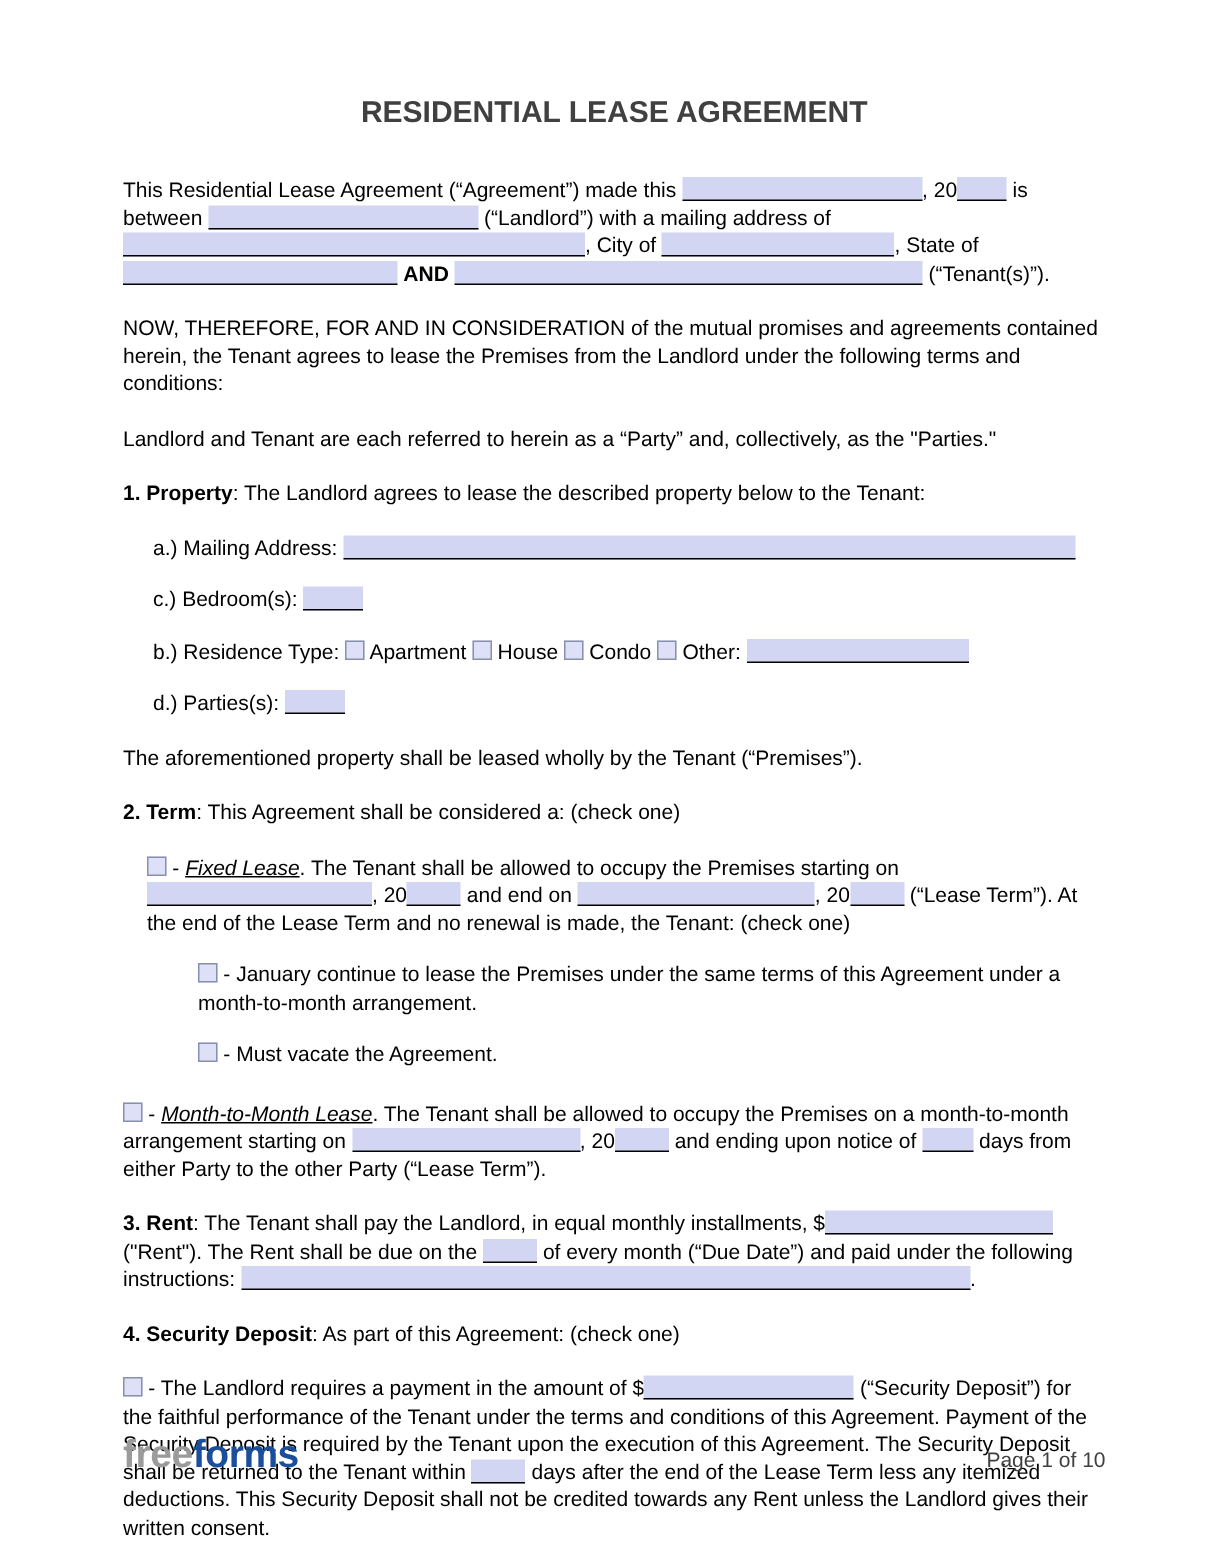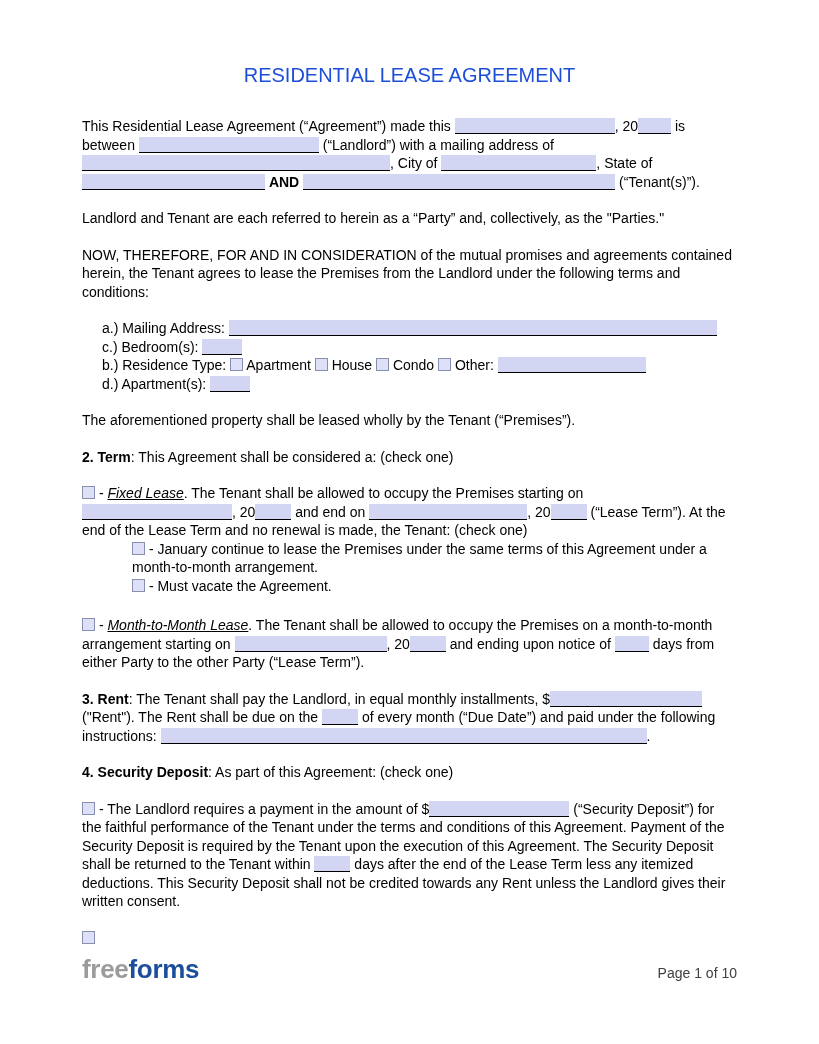--- a/index.html
+++ b/index.html
@@ -8,25 +8,25 @@
     width:819px;height:1044px;
     background:#ffffff;
     font-family:"Liberation Sans","DejaVu Sans",sans-serif;
     font-size:14px;line-height:18.5px;color:#000;
     box-sizing:border-box;
     padding:64px 82px 0 82px;
     overflow:hidden;
   }
   h1.doc-title{
     font-size:20px;line-height:22px;
-    font-weight:normal;text-align:center;
-    margin:0 0 31px 0;color:#1d4ed8;
+    font-weight:bold;text-align:center;
+    margin:0 0 31px 0;color:#404040;
   }
   .block{margin:0 0 18px 0;}
-  .tight{margin:0;}
+  .tight{margin:16px;}
   .indent-1{margin-left:20px;}
   .indent-2{margin-left:50px;}
   .gap-lg{margin-top:21px;}
   .field{
     display:inline-block;
     background:var(--field-fill,#d3d6f2);
     border-bottom:1.5px solid #000;
     height:15px;
     vertical-align:-3px;
   }
@@ -49,29 +49,30 @@
 </style>
 </head>
 <body>
 
 <div class="page">
 
   <h1 class="doc-title">RESIDENTIAL LEASE AGREEMENT</h1>
 
   <div class="block"><span>This Residential Lease Agreement (“Agreement”) made this </span><span class="field" style="width: 160px;"></span><span>, 20</span><span class="field" style="width: 33px;"></span><span> is between </span><span class="field" style="width: 180px;"></span><span> (“Landlord”) with a mailing address of </span><span class="field" style="width: 308px;"></span><span>, City of </span><span class="field" style="width: 155px;"></span><span>, State of </span><span class="field" style="width: 183px;"></span><span> </span><span style="font-weight: bold;">AND</span><span> </span><span class="field" style="width: 312px;"></span><span> (“Tenant(s)”).</span></div>
 
+  <div class="block"><span>NOW, THEREFORE, FOR AND IN CONSIDERATION of the mutual promises and agreements contained herein, the Tenant agrees to lease the Premises from the Landlord under the following terms and conditions:</span></div>
+
   <div class="block"><span>Landlord and Tenant are each referred to herein as a “Party” and, collectively, as the "Parties."</span></div>
 
-  <div class="block"><span>NOW, THEREFORE, FOR AND IN CONSIDERATION of the mutual promises and agreements contained herein, the Tenant agrees to lease the Premises from the Landlord under the following terms and conditions:</span></div>
-
+  <div class="block"><span style="font-weight: bold;">1. Property</span><span>: The Landlord agrees to lease the described property below to the Tenant:</span></div>
 
   <div class="tight indent-1"><span>a.) Mailing Address: </span><span class="field" style="width: 488px;"></span></div>
   <div class="tight indent-1"><span>c.) Bedroom(s): </span><span class="field" style="width: 40px;"></span></div>
   <div class="tight indent-1"><span>b.) Residence Type: </span><span class="checkbox"></span><span> Apartment </span><span class="checkbox"></span><span> House </span><span class="checkbox"></span><span> Condo </span><span class="checkbox"></span><span> Other: </span><span class="field" style="width: 148px;"></span></div>
-  <div class="tight indent-1" style="margin-bottom:18px;"><span>d.) Apartment(s): </span><span class="field" style="width: 40px;"></span></div>
+  <div class="tight indent-1" style="margin-bottom:18px;"><span>d.) Parties(s): </span><span class="field" style="width: 40px;"></span></div>
 
   <div class="block"><span>The aforementioned property shall be leased wholly by the Tenant (“Premises”).</span></div>
 
   <div class="block"><span style="font-weight: bold;">2. Term</span><span>: This Agreement shall be considered a: (check one)</span></div>
 
   <div class="tight"><span class="checkbox"></span><span> - </span><span style="font-style: italic; text-decoration: underline;">Fixed Lease</span><span>. The Tenant shall be allowed to occupy the Premises starting on </span><span class="field" style="width: 150px;"></span><span>, 20</span><span class="field" style="width: 36px;"></span><span> and end on </span><span class="field" style="width: 158px;"></span><span>, 20</span><span class="field" style="width: 36px;"></span><span> (“Lease Term”). At the end of the Lease Term and no renewal is made, the Tenant: (check one)</span></div>
   <div class="tight indent-2"><span class="checkbox"></span><span> - January continue to lease the Premises under the same terms of this Agreement under a month-to-month arrangement.</span></div>
   <div class="tight indent-2"><span class="checkbox"></span><span> - Must vacate the Agreement.</span></div>
 
   <div class="block gap-lg" style="margin-top:21px;"><span class="checkbox"></span><span> - </span><span style="font-style: italic; text-decoration: underline;">Month-to-Month Lease</span><span>. The Tenant shall be allowed to occupy the Premises on a month-to-month arrangement starting on </span><span class="field" style="width: 152px;"></span><span>, 20</span><span class="field" style="width: 36px;"></span><span> and ending upon notice of </span><span class="field" style="width: 34px;"></span><span> days from either Party to the other Party (“Lease Term”).</span></div>

